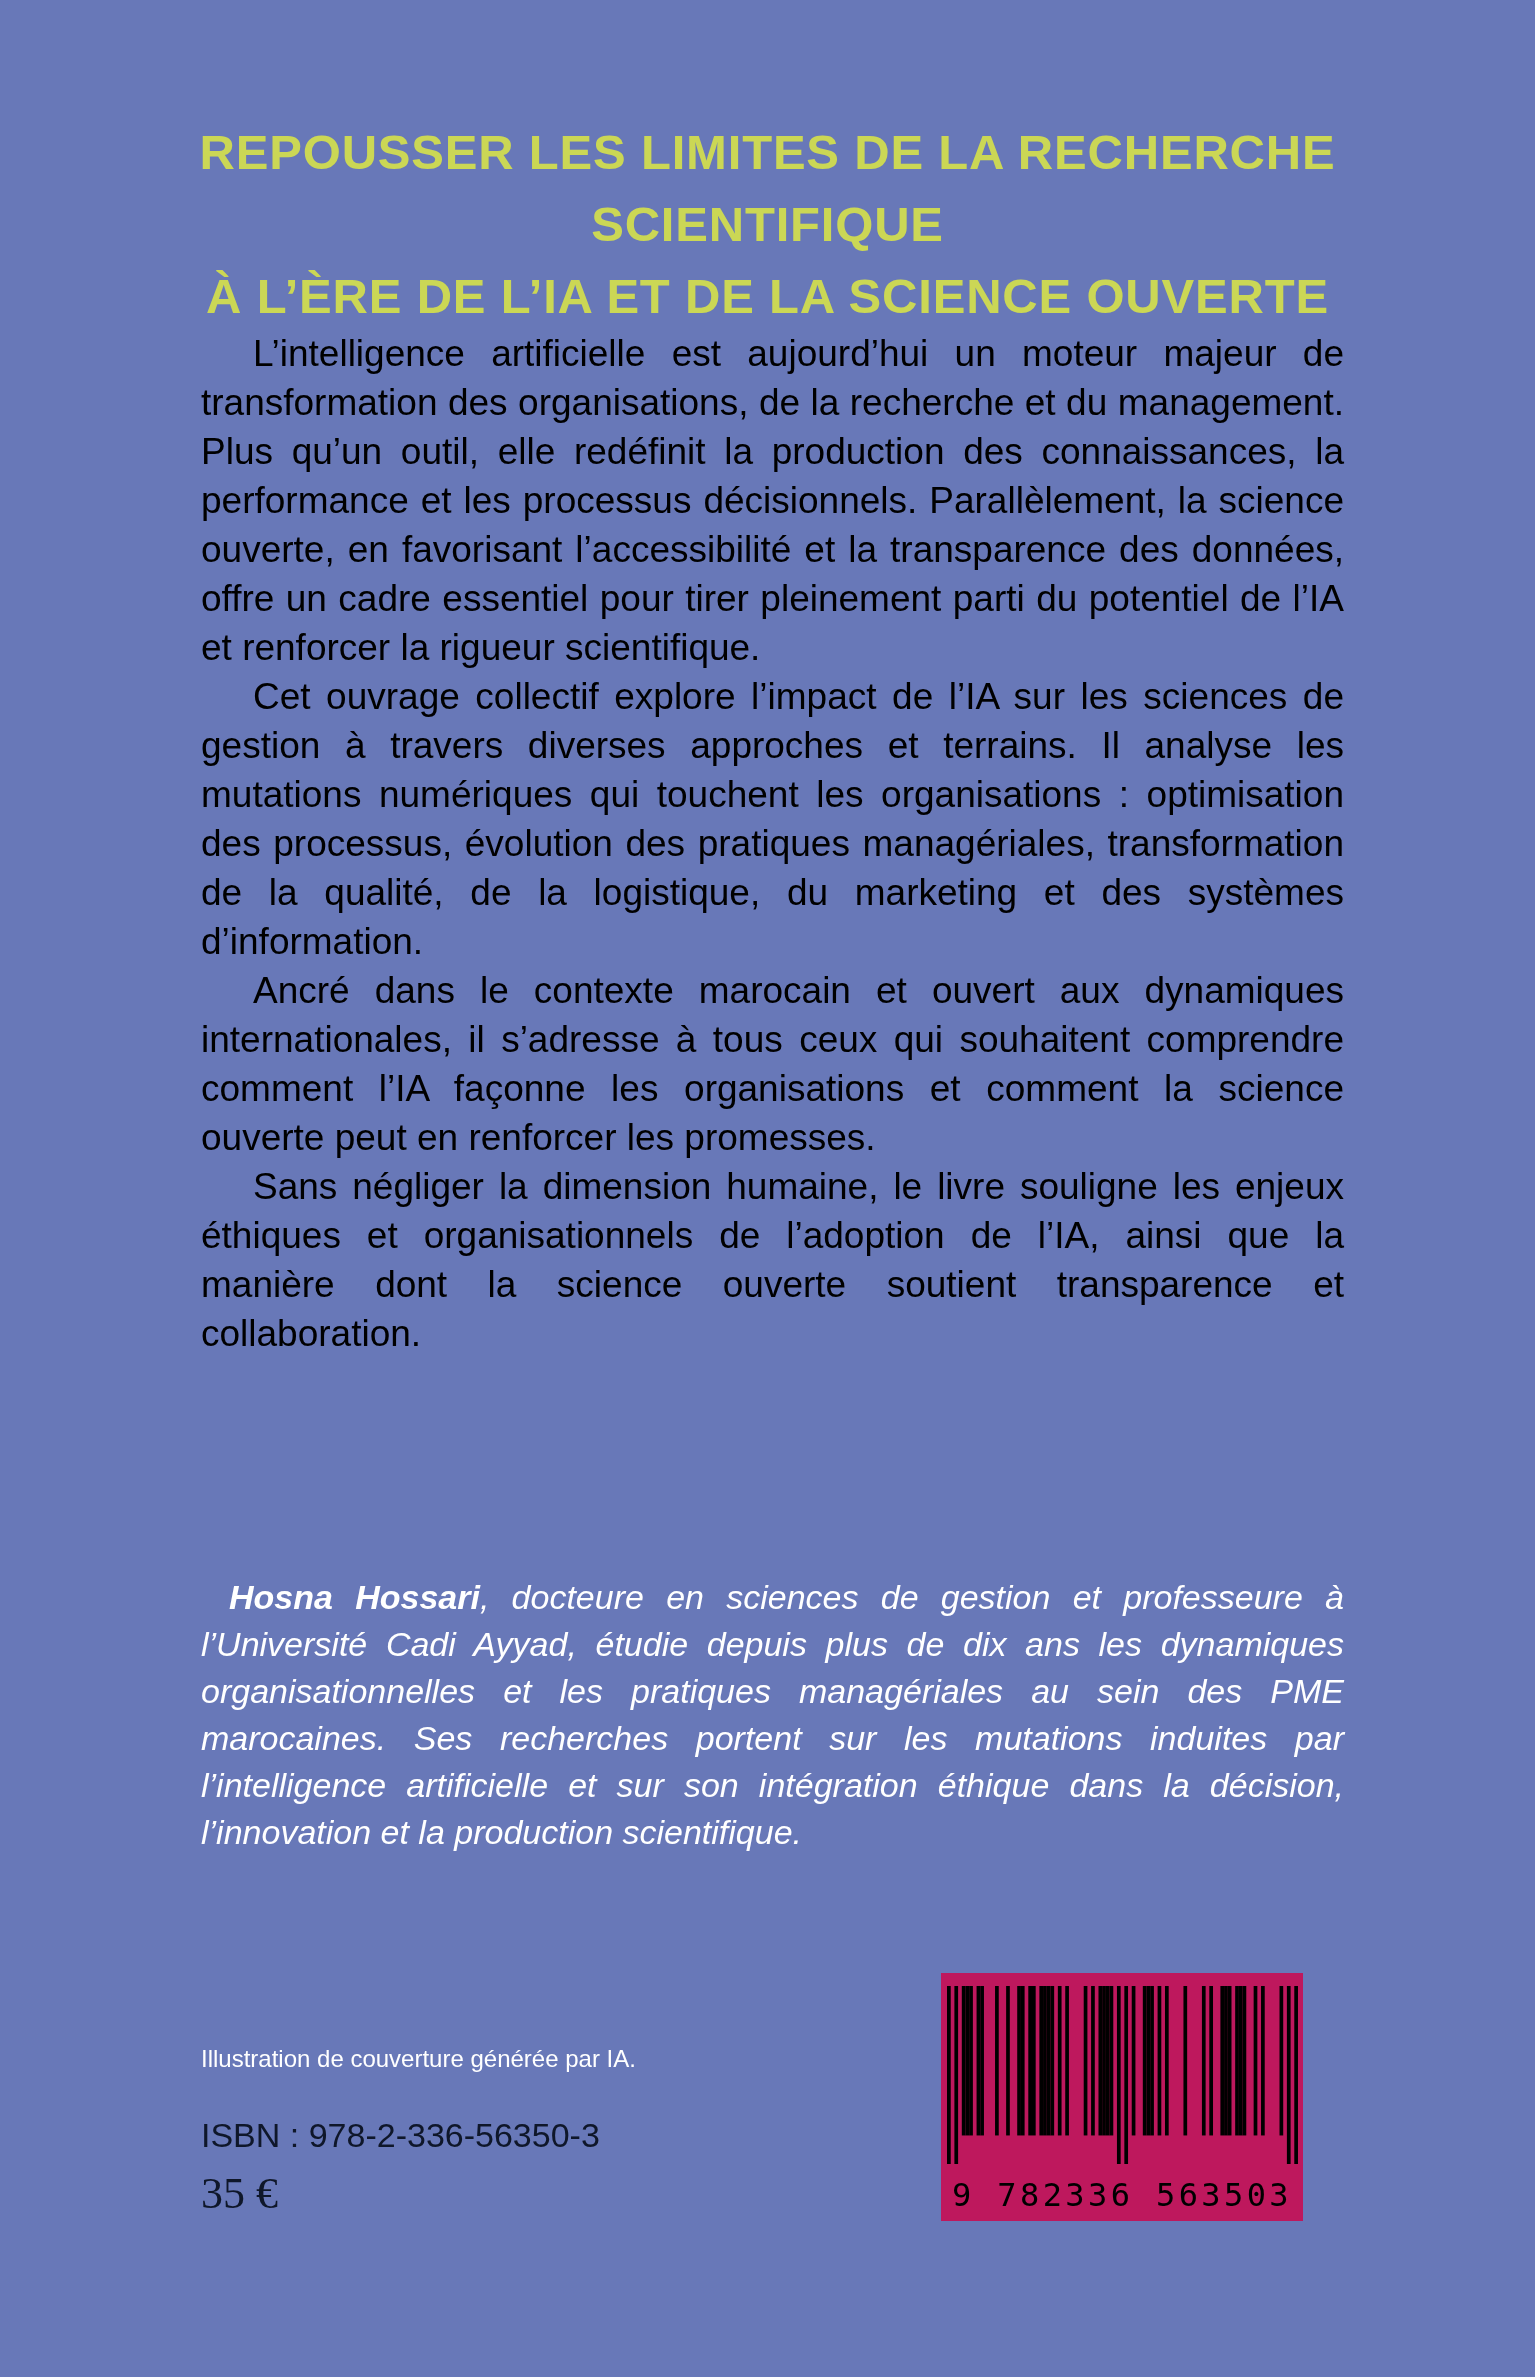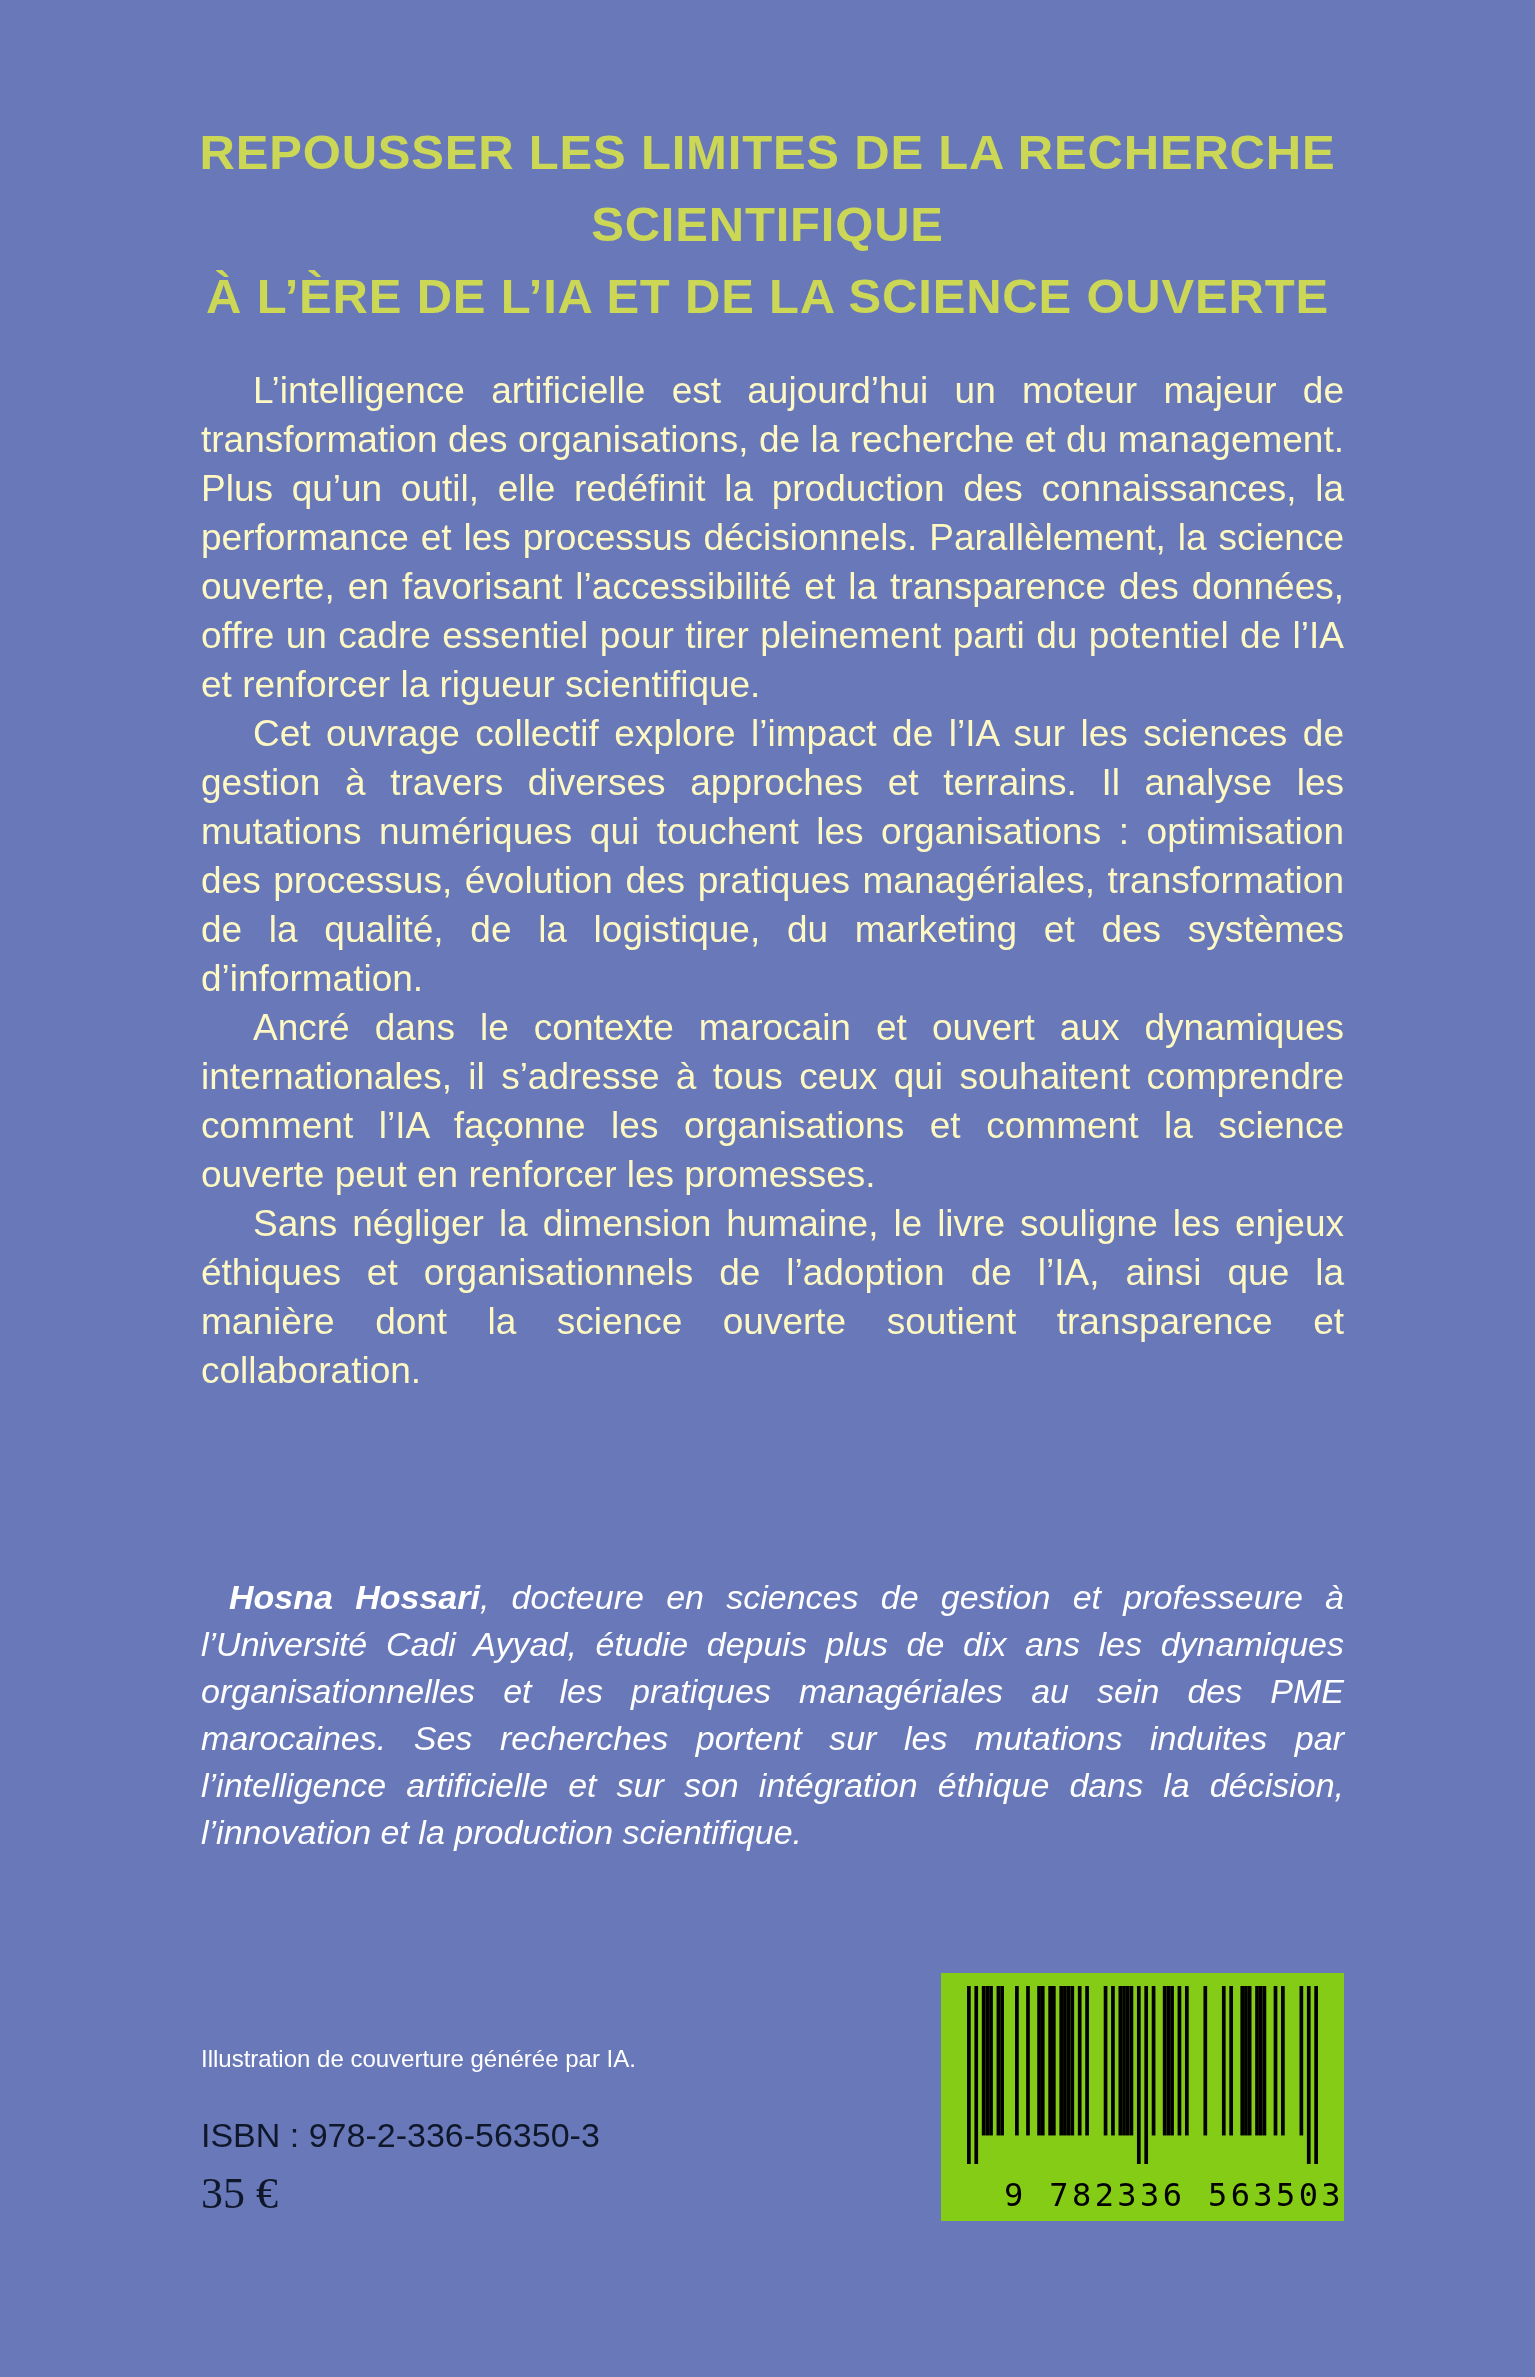--- a/index.html
+++ b/index.html
@@ -26,25 +26,24 @@
     font-size: 49px;
     font-weight: bold;
     line-height: 72px;
     letter-spacing: 0.8px;
   }
   .synopsis {
     position: absolute;
     top: 329px;
     left: 201px;
     width: 1143px;
-    color: #fef9c3;
+    color: #000000;
     font-size: 37px;
     line-height: 49px;
     text-align: justify;
-    margin-top: 37px;
   }
   .synopsis p {
     margin: 0;
     text-indent: 52px;
   }
   .bio {
     position: absolute;
     top: 1574px;
     left: 201px;
     width: 1143px;
@@ -78,24 +77,24 @@
     top: 2168px;
     color: #0f172a;
     font-size: 44px;
     font-family: Liberation Serif, serif;
     text-align: right;
   }
   .barcode-box {
     position: absolute;
     left: 941px;
     top: 1973px;
-    width: 403px;
+    width: 362px;
     height: 248px;
-    background: #84cc16;
-    text-align: right;
+    background: #be185d;
+    text-align: center;
   }
   .barcode-box svg {
     display: block;
     margin: 13.4px auto 0 auto;
     fill: #000000;
   }
   .barcode-digits {
     position: absolute;
     left: 0;
     right: 0;

